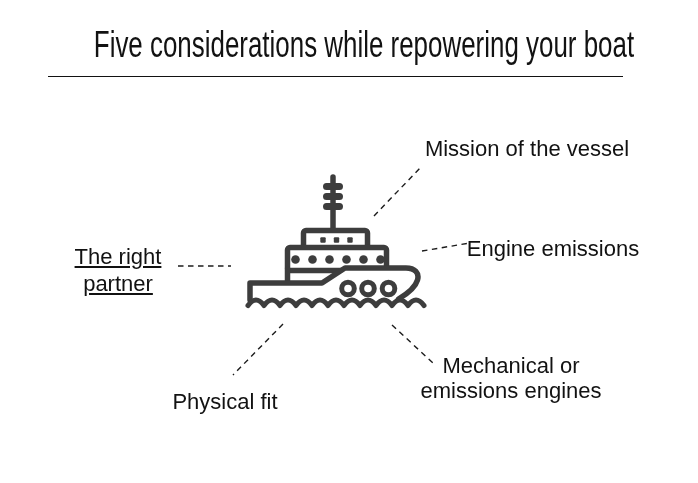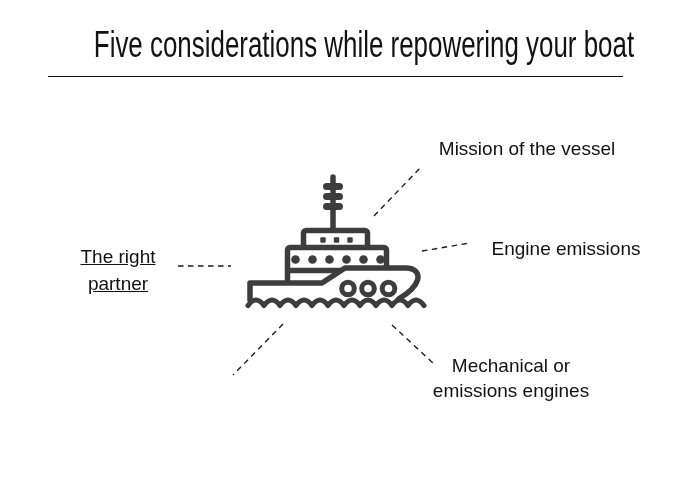--- a/index.html
+++ b/index.html
@@ -22,25 +22,25 @@
   .connectors{position:absolute;left:0;top:0;width:698px;height:483px;pointer-events:none;}
   .connectors line{
     stroke:var(--connector,#1c1c1c);stroke-width:1.4;stroke-dasharray:5.5 4.5;fill:none;
   }
   .boat{position:absolute;left:240px;top:174px;width:188px;height:142px;}
   .boat svg{display:block;width:100%;height:100%;}
   .boat .ln{fill:none;stroke:var(--boat,#3d3d3d);stroke-linecap:round;stroke-linejoin:round;}
   .boat .fill{fill:var(--boat,#3d3d3d);stroke:none;}
   .boat .white{fill:#ffffff;}
   .label{
-    position:absolute;font-size:19px;line-height:25px;text-align:center;
+    position:absolute;font-size:22px;line-height:25px;text-align:center;
     color:var(--text,#121212);
   }
   #label-mission{left:407px;top:136px;width:240px;}
-  #label-emissions{left:456px;top:236px;width:220px;}
+  #label-emissions{left:443px;top:236px;width:220px;}
   #label-mechanical{left:420px;top:353px;width:182px;}
   #label-physical{left:164px;top:389px;width:122px;}
   #label-partner{left:57px;top:243px;width:122px;line-height:27px;text-decoration:underline;}
 </style>
 </head>
 <body>
 
 <div class="slide">
 
   <h1 class="title">Five considerations while repowering your boat</h1>
@@ -86,15 +86,16 @@
         <circle class="white" cx="148.5" cy="114.5" r="6.3"></circle>
       </g>
 
       <path class="ln" stroke-width="5" d="M8,131.5 q8,-11 16,0 q8,-11 16,0 q8,-11 16,0 q8,-11 16,0 q8,-11 16,0 q8,-11 16,0 q8,-11 16,0 q8,-11 16,0 q8,-11 16,0 q8,-11 16,0 q8,-11 16,0"></path>
     </svg>
   </div>
 
   <div class="label" id="label-mission">Mission of the vessel</div>
   <div class="label" id="label-emissions">Engine emissions</div>
   <div class="label" id="label-mechanical">Mechanical or emissions engines</div>
+  <div class="label" id="label-physical">Physical fit</div>
   <div class="label" id="label-partner">The right partner</div>
 
 </div>
 
 </body></html>

